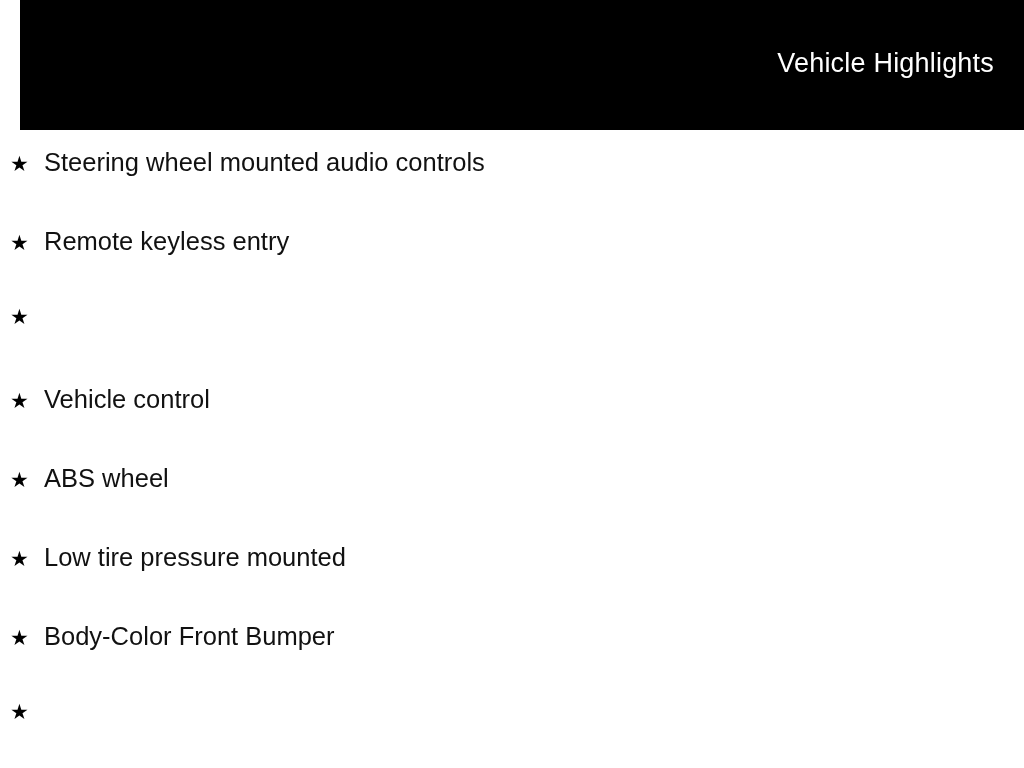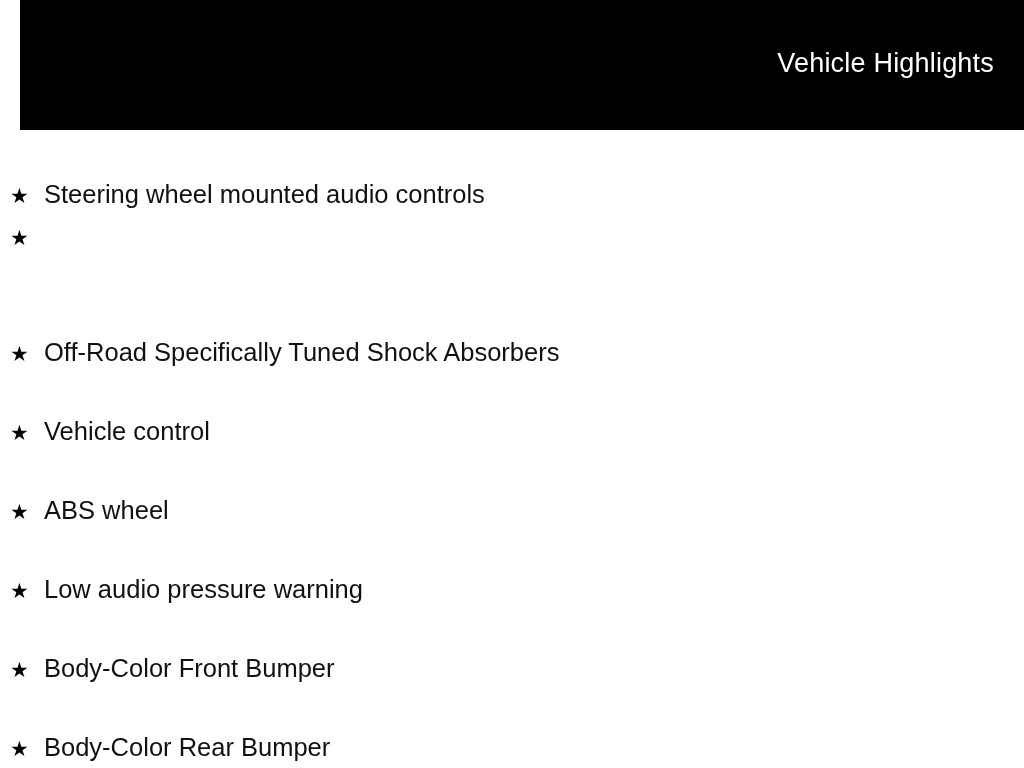--- a/index.html
+++ b/index.html
@@ -62,68 +62,66 @@
     color: #000000;
     font-size: 21px;
     line-height: 1;
     text-align: left;
   }
   .item-label {
     color: #111111;
     font-size: 25.5px;
     line-height: 1.15;
     white-space: nowrap;
-    margin-top: 32px;
   }
 </style>
 </head>
 <body>
 
 <div class="page">
 
   <div class="header-bar">
     <div class="header-title">Vehicle Highlights</div>
   </div>
 
   <ul class="highlights-list">
 
     <li class="highlight-item">
       <span class="bullet-star">★</span>
       <span class="item-label">Steering wheel mounted audio controls</span>
     </li>
 
     <li class="highlight-item">
       <span class="bullet-star">★</span>
+      <span class="item-label">Remote keyless entry</span>
     </li>
 
     <li class="highlight-item">
       <span class="bullet-star">★</span>
-      <span class="item-label">Off-Road Specifically Tuned Shock Absorbers</span>
     </li>
 
     <li class="highlight-item">
       <span class="bullet-star">★</span>
       <span class="item-label">Vehicle control</span>
     </li>
 
     <li class="highlight-item">
       <span class="bullet-star">★</span>
       <span class="item-label">ABS wheel</span>
     </li>
 
     <li class="highlight-item">
       <span class="bullet-star">★</span>
-      <span class="item-label">Low audio pressure warning</span>
+      <span class="item-label">Low tire pressure mounted</span>
     </li>
 
     <li class="highlight-item">
       <span class="bullet-star">★</span>
       <span class="item-label">Body-Color Front Bumper</span>
     </li>
 
     <li class="highlight-item">
       <span class="bullet-star">★</span>
-      <span class="item-label">Body-Color Rear Bumper</span>
     </li>
 
   </ul>
 
 </div>
 
 </body></html>

